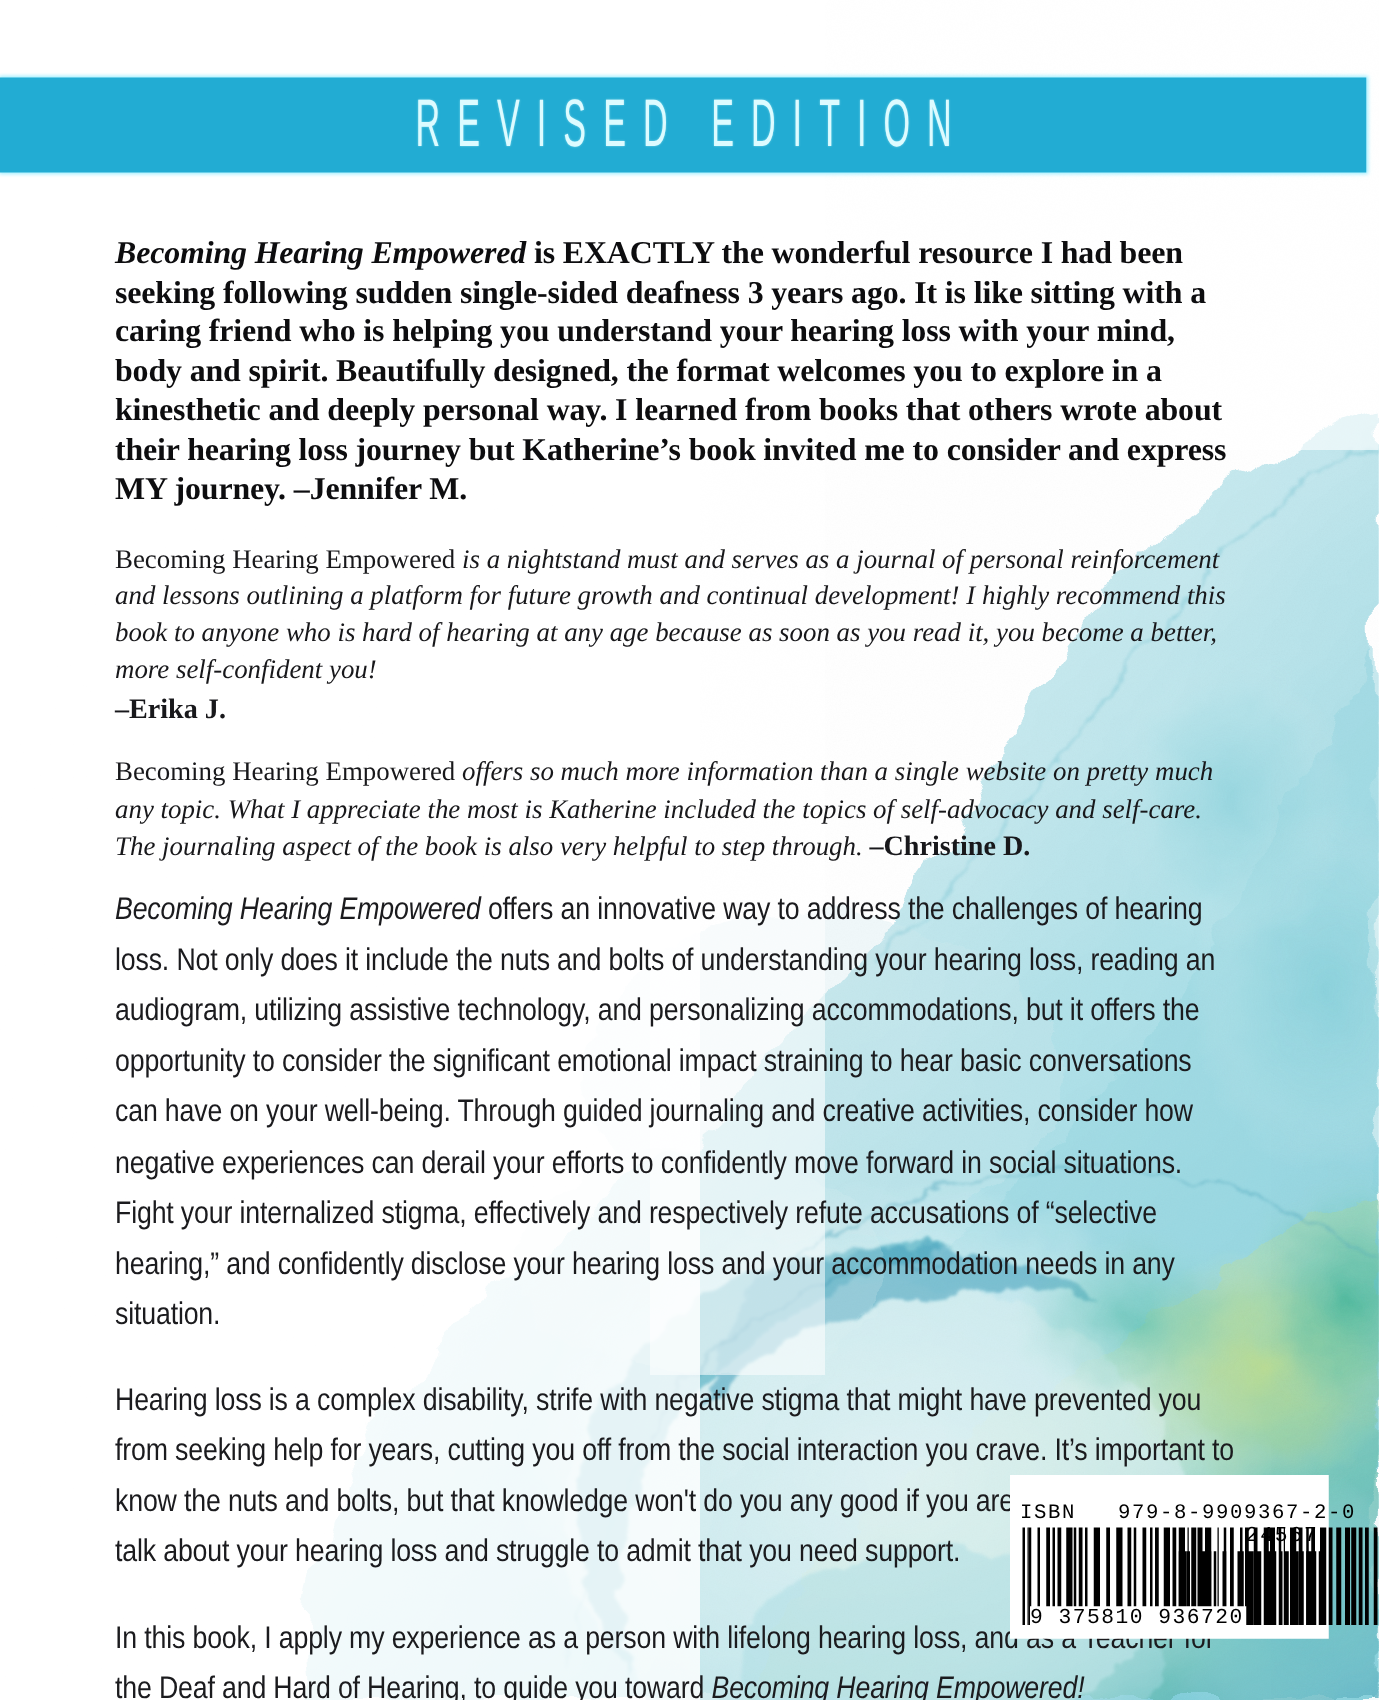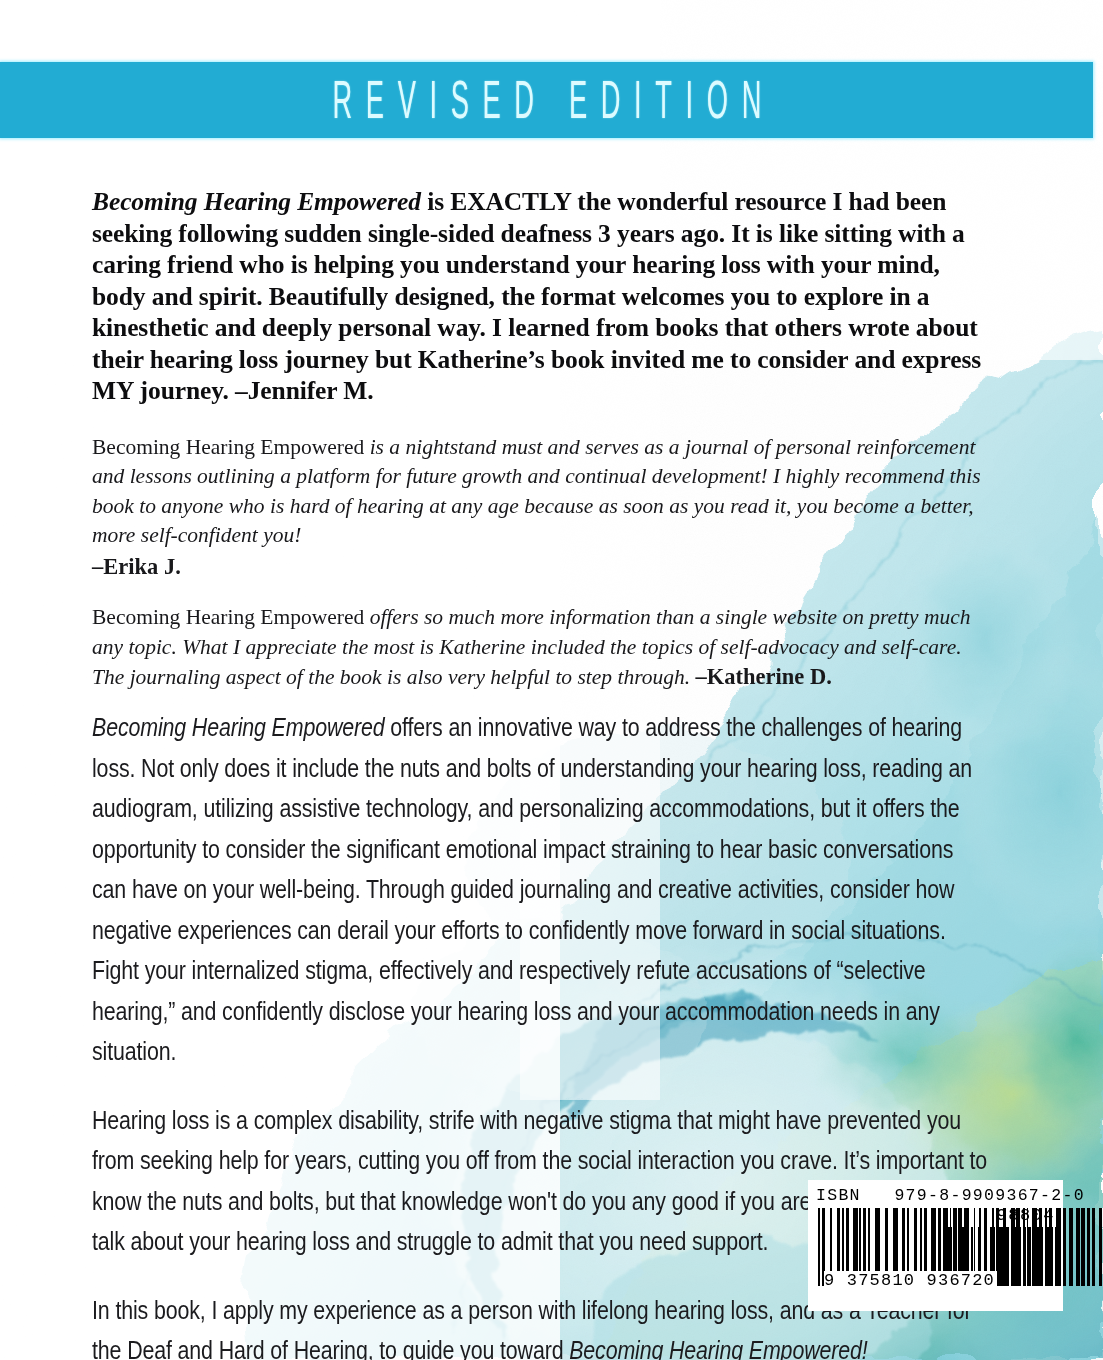--- a/index.html
+++ b/index.html
@@ -125,21 +125,21 @@
     height: 131px;
     background: #ffffff;
     z-index: 6;
     padding: 0;
   }
   #isbn-line {
     font-family: "Liberation Mono", monospace;
     font-size: 16.5px;
     letter-spacing: 1.3px;
     color: #000;
-    padding: 6px 0 3px 8px;
+    padding: 20px 0 3px 8px;
     white-space: nowrap;
   }
   #barcode-graphic {
     position: relative;
     height: 83px;
     margin: 0 6px;
   }
   .bars {
     position: absolute;
     top: 0;
@@ -329,21 +329,21 @@
 <div id="banner">
   <span id="banner-text">REVISED EDITION</span>
 </div>
 
 <div id="content">
 
   <p class="testimonial-primary"><span class="bi">Becoming Hearing Empowered</span><span> is EXACTLY the wonderful resource I had been seeking following sudden single-sided deafness 3 years ago. It is like sitting with a caring friend who is helping you understand your hearing loss with your mind, body and spirit. Beautifully designed, the format welcomes you to explore in a kinesthetic and deeply personal way. I learned from books that others wrote about their hearing loss journey but Katherine’s book invited me to consider and express MY journey. </span><span>–Jennifer M.</span></p>
 
   <p class="testimonial-secondary"><span class="roman">Becoming Hearing Empowered</span><span> is a nightstand must and serves as a journal of personal reinforcement and lessons outlining a platform for future growth and continual development! I highly recommend this book to anyone who is hard of hearing at any age because as soon as you read it, you become a better, more self-confident you!</span><span class="attr-block">–Erika J.</span></p>
 
-  <p class="testimonial-secondary"><span class="roman">Becoming Hearing Empowered</span><span> offers so much more information than a single website on pretty much any topic. What I appreciate the most is Katherine included the topics of self-advocacy and self-care. The journaling aspect of the book is also very helpful to step through. </span><span class="attr">–Katherine D.</span></p>
+  <p class="testimonial-secondary"><span class="roman">Becoming Hearing Empowered</span><span> offers so much more information than a single website on pretty much any topic. What I appreciate the most is Katherine included the topics of self-advocacy and self-care. The journaling aspect of the book is also very helpful to step through. </span><span class="attr">–Christine D.</span></p>
 
 </div>
 
 <div id="description">
 
   <p class="desc-para"><span class="bi">Becoming Hearing Empowered</span><span> offers an innovative way to address the challenges of hearing loss. Not only does it include the nuts and bolts of understanding your hearing loss, reading an audiogram, utilizing assistive technology, and personalizing accommodations, but it offers the opportunity to consider the significant emotional impact straining to hear basic conversations can have on your well-being. Through guided journaling and creative activities, consider how negative experiences can derail your efforts to confidently move forward in social situations. Fight your internalized stigma, effectively and respectively refute accusations of “selective hearing,” and confidently disclose your hearing loss and your accommodation needs in any situation.</span></p>
 
   <p class="desc-para"><span>Hearing loss is a complex disability, strife with negative stigma that might have prevented you from seeking help for years, cutting you off from the social interaction you crave. It’s important to know the nuts and bolts, but that knowledge won't do you any good if you are embarrassed to talk about your hearing loss and struggle to admit that you need support.</span></p>
 
   <p class="desc-para"><span>In this book, I apply my experience as a person with lifelong hearing loss, and as a Teacher for the Deaf and Hard of Hearing, to guide you toward </span><span class="bi">Becoming Hearing Empowered!</span></p>
@@ -447,21 +447,21 @@
         <span style="width: 1.8px; background: transparent;"></span>
         <span style="width: 3.4px;"></span>
         <span style="width: 1.8px; background: transparent;"></span>
         <span style="width: 3.4px;"></span>
         <span style="width: 1.8px; background: transparent;"></span>
         <span style="width: 3.4px;"></span>
         <span style="width: 3.4px; background: transparent;"></span>
         <span style="width: 3.4px;"></span>
         <span style="width: 1.8px; background: transparent;"></span>
       </div>
-    <div id="price-code">98804</div>
+    <div id="price-code">24567</div>
     <div class="bars" id="bars-addon">
         <span style="width: 1.8px;"></span>
         <span style="width: 1.8px; background: transparent;"></span>
         <span style="width: 1.8px;"></span>
         <span style="width: 3.4px;"></span>
         <span style="width: 1.8px; background: transparent;"></span>
         <span style="width: 1.8px;"></span>
         <span style="width: 3.4px; background: transparent;"></span>
         <span style="width: 5px;"></span>
         <span style="width: 1.8px; background: transparent;"></span>

